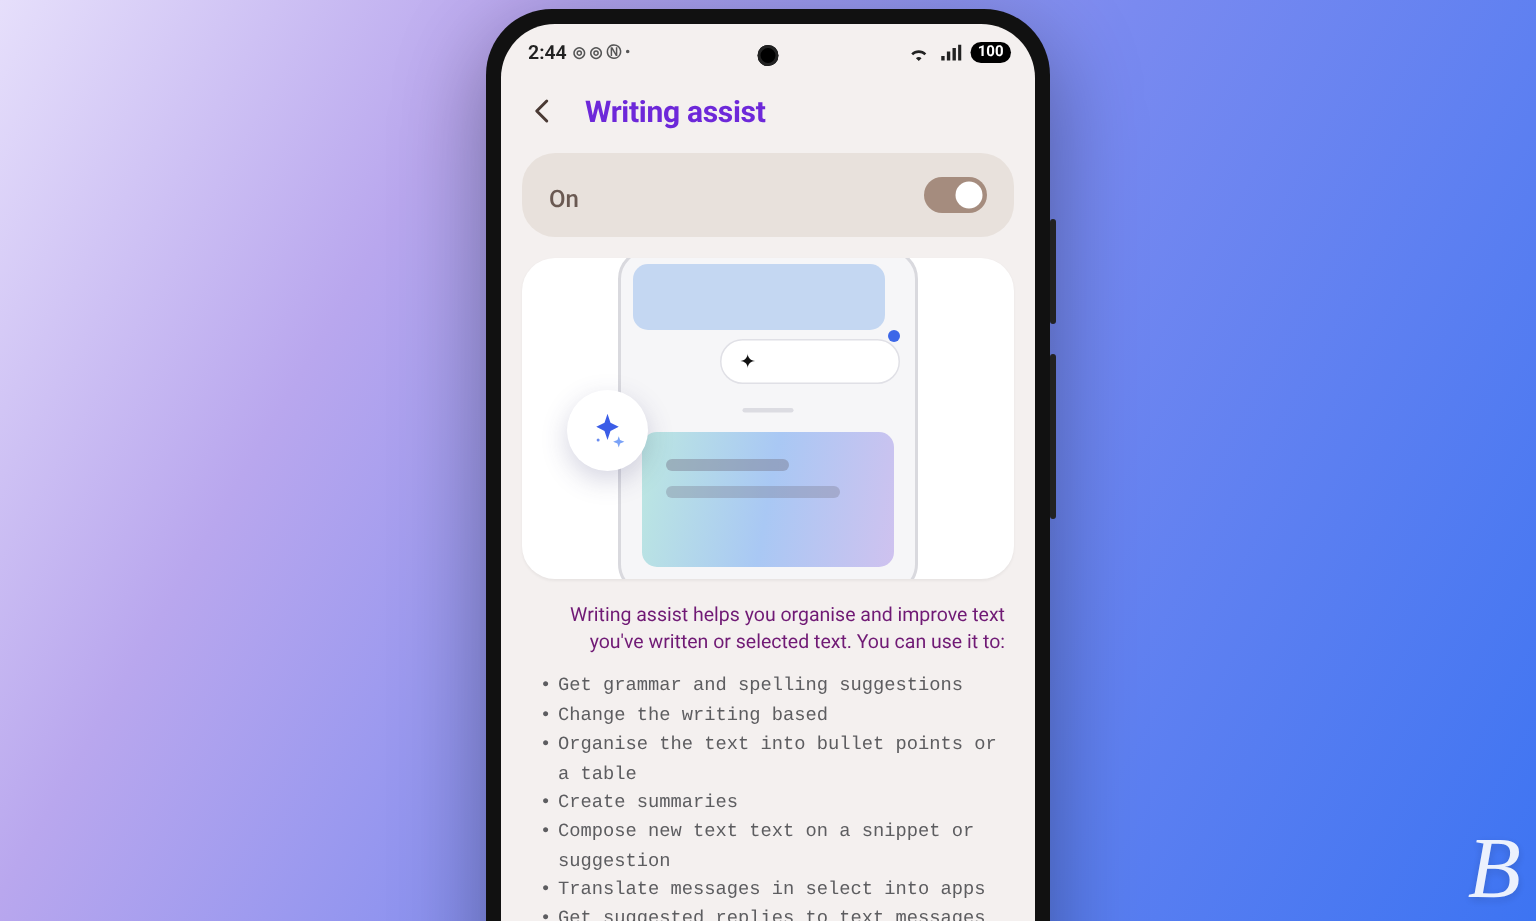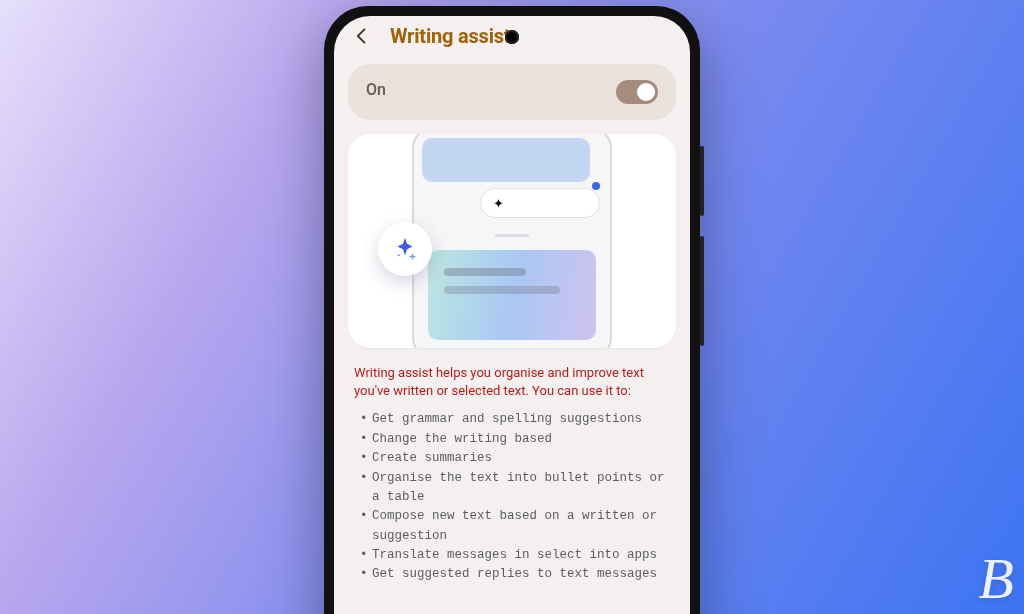--- a/index.html
+++ b/index.html
@@ -49,26 +49,26 @@
   }
 
   .header {
     display:flex; align-items:center; gap:14px;
     padding: 6px 18px 14px 14px;
   }
   .back-btn {
     width: 28px; height: 28px; display:flex; align-items:center; justify-content:center;
     color:#4a3a34; cursor:pointer;
   }
-  .title { font-size: 20px; font-weight: 700; color:#a16207; letter-spacing:-0.2px; }
+  .title { font-size: 20px; font-weight: 700; color:#6d28d9; letter-spacing:-0.2px; }
 
   .content { flex:1; overflow:hidden; padding: 0 14px; }
   .toggle-card {
     background:#e8e1dc; border-radius: 22px;
-    padding: 16px 18px; display:flex; align-items:flex-start; justify-content:space-between;
+    padding: 16px 18px; display:flex; align-items:flex-end; justify-content:space-between;
     margin-bottom: 14px;
   }
   .toggle-label { font-size: 16px; color:#6a5952; font-weight:500; }
   .switch {
     width: 42px; height: 24px; background:#a58c7e; border-radius: 12px;
     position:relative; cursor:pointer;
   }
   .switch .knob {
     position:absolute; top:3px; right:3px; width:18px; height:18px;
     background:#fff; border-radius:50%;
@@ -106,21 +106,21 @@
   .grad-box .l1 { width:60%; height:8px; background:rgba(120,120,140,0.45); border-radius:4px; margin-bottom:10px; }
   .grad-box .l2 { width:85%; height:8px; background:rgba(120,120,140,0.35); border-radius:4px; }
   .fab {
     position:absolute; left:30px; top:88px; width:54px; height:54px;
     background:#fff; border-radius:50%; display:flex; align-items:center; justify-content:center;
     box-shadow: 0 6px 18px rgba(60,60,120,0.22);
   }
   .fab svg { width:30px; height:30px; }
 
   .desc-block { padding: 0 6px; }
-  .desc-intro { font-size: 13px; color:#b91c1c; line-height:1.4; margin-bottom:10px; }
+  .desc-intro { font-size: 13px; color:#701a75; line-height:1.4; margin-bottom:10px;text-align:right; }
   .bullets { padding-left: 18px; font-family: Liberation Mono, monospace; }
   .bullets li { font-size:12.5px; color:#5d5d60; line-height:1.55; list-style:none; position:relative; }
   .bullets li::before { content:"•"; position:absolute; left:-12px; color:#5d5d60; }
 
   .logo {
     position:absolute; right:10px; bottom:6px; color:#fff; opacity:0.9;
     font-family: "Segoe Script", "Comic Sans MS", cursive;
     font-size: 58px; font-style:italic; line-height:1; pointer-events:none;
     text-shadow: 0 2px 6px rgba(0,0,0,0.15);
   }
@@ -130,20 +130,39 @@
 
 <div class="stage">
 
   <div class="phone">
     <div class="side-btn a"></div>
     <div class="side-btn b"></div>
 
     <div class="screen">
       <div class="camera"></div>
 
+      <div class="status-bar">
+        <div class="status-left">
+          <span>2:44</span>
+          <span class="status-icons">◎ ◎ Ⓝ •</span>
+        </div>
+        <div class="status-right">
+          <span class="wifi-icon">
+            <svg width="15" height="12" viewBox="0 0 24 18">
+                <path d="M12 18l-3-3c1.7-1.7 4.3-1.7 6 0l-3 3zm-6-6l-2-2c4.4-4.4 11.6-4.4 16 0l-2 2c-3.3-3.3-8.7-3.3-12 0z" fill="#222"></path>
+              </svg>
+          </span>
+          <span class="sig-icon">
+            <svg width="15" height="12" viewBox="0 0 20 14">
+                <path d="M2 10h3v4H2zM7 6h3v8H7zM12 3h3v11h-3zM17 0h3v14h-3z" fill="#222"></path>
+              </svg>
+          </span>
+          <span class="batt">100</span>
+        </div>
+      </div>
 
       <div class="header">
         <div class="back-btn">
           <svg width="20" height="20" viewBox="0 0 24 24">
               <path d="M15 4l-8 8 8 8" stroke="#4a3a34" stroke-width="2.4" fill="none" stroke-linecap="round" stroke-linejoin="round"></path>
             </svg>
         </div>
         <div class="title">Writing assist</div>
       </div>
 
@@ -176,23 +195,23 @@
               <circle cx="14" cy="34" r="1.6" fill="#6a8cf0"></circle>
             </svg>
           </div>
         </div>
 
         <div class="desc-block">
           <p class="desc-intro">Writing assist helps you organise and improve text you've written or selected text. You can use it to:</p>
           <ul class="bullets">
             <li>Get grammar and spelling suggestions</li>
             <li>Change the writing based</li>
+            <li>Organise the text into bullet points or a table</li>
             <li>Create summaries</li>
-            <li>Organise the text into bullet points or a table</li>
-            <li>Compose new text based on a written or suggestion</li>
+            <li>Compose new text text on a snippet or suggestion</li>
             <li>Translate messages in select into apps</li>
             <li>Get suggested replies to text messages</li>
           </ul>
         </div>
 
       </div>
     </div>
   </div>
 
   <div class="logo">B</div>

